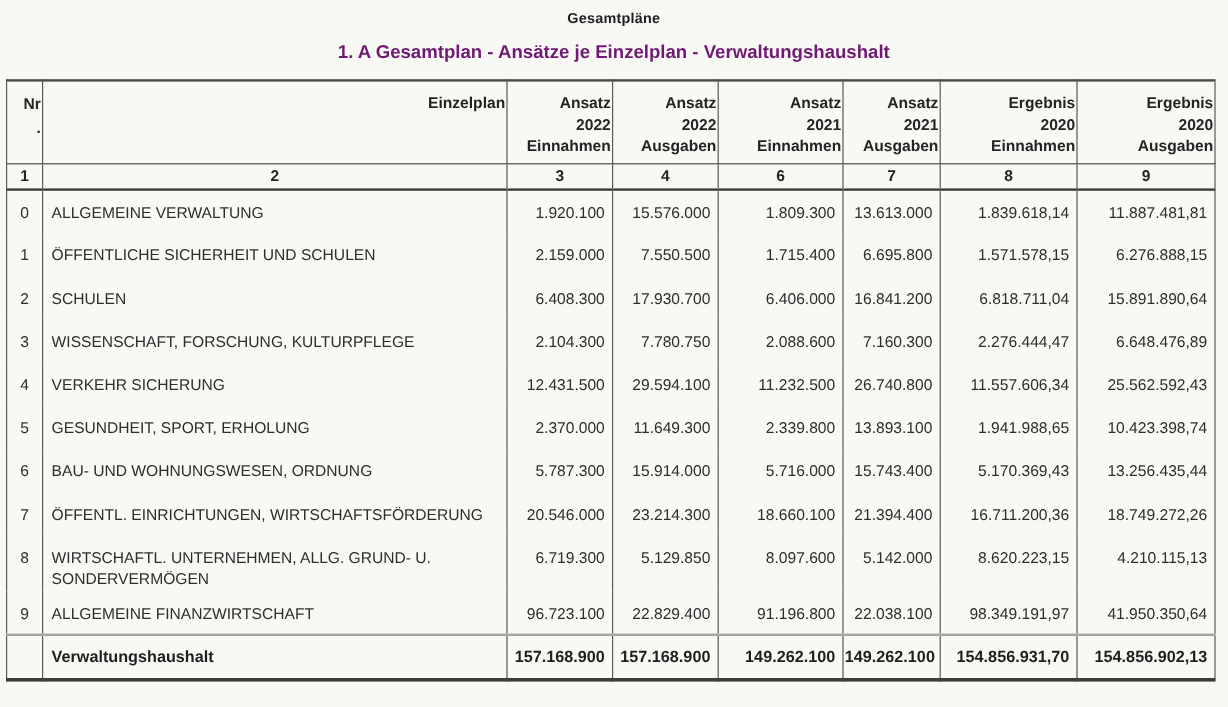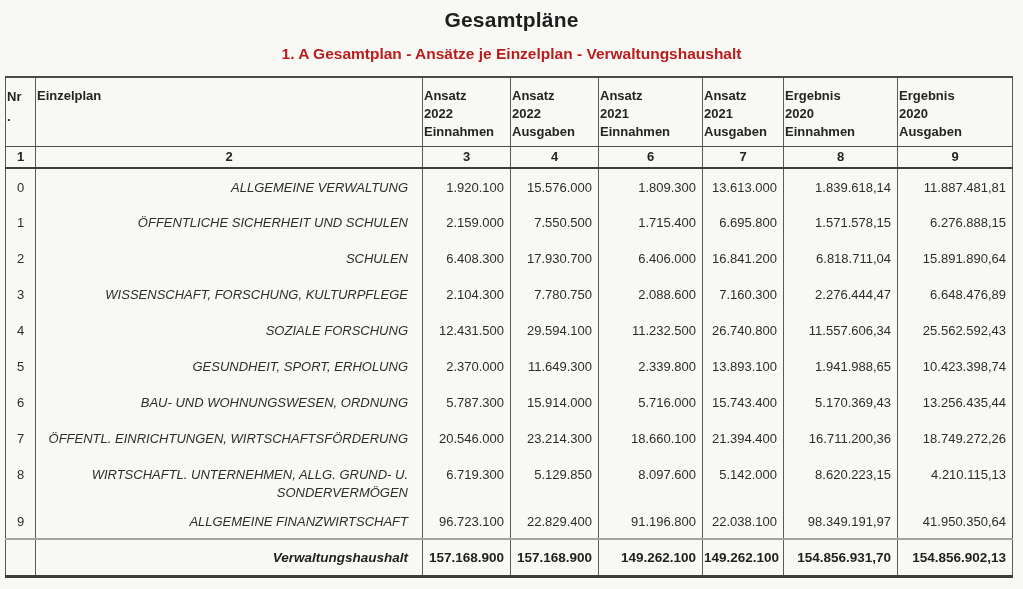--- a/index.html
+++ b/index.html
@@ -7,31 +7,31 @@
     width: 1023px; height: 589px;
     background: #f8f8f5;
     font-family: "Liberation Sans", "DejaVu Sans", sans-serif;
     color: #2d2d2d;
     overflow: hidden;
   }
   .page { width: 1023px; height: 589px; position: relative; }
   .title {
     margin: 8px 0 0 0;
     text-align: center;
-    font-size: 21px;
+    font-size: 12px;
     font-weight: bold;
     color: #1e1e1e;
     letter-spacing: 0.2px;
   }
   .subtitle {
     margin: 13px 0 0 0;
     text-align: center;
     font-size: 15.5px;
     font-weight: bold;
-    color: #b91c1c;
+    color: #701a75;
   }
   table.budget {
     border-collapse: collapse;
     table-layout: fixed;
     width: 1007px;
     margin: 13px 0 0 5px;
     border-top: 2px solid #4a4a4a;
     border-bottom: 3px solid #3c3c3c;
     border-left: 1px solid #5a5a5a;
     border-right: 1px solid #6a6a6a;
@@ -46,21 +46,21 @@
   
   tr.hrow th {
     vertical-align: top;
     padding-top: 9px;
     height: 69px;
     font-weight: bold;
     font-size: 13px;
     line-height: 18px;
     color: #242424;
     border-bottom: 1px solid #4e4e4e;
-    text-align: left;
+    text-align: right;
   }
   tr.hrow th.nr { line-height: 20px; }
   
   tr.numrow th {
     height: 22px;
     font-weight: bold;
     font-size: 13px;
     text-align: center;
     vertical-align: middle;
     border-bottom: 2px solid #3c3c3c;
@@ -69,21 +69,21 @@
   }
   
   tr.drow td {
     height: 36px;
     vertical-align: top;
     padding-top: 10px;
     line-height: 18px;
     color: #2d2d2d;
   }
   td.c-nr  { text-align: center; }
-  td.c-bez { text-align: right; padding-left: 7px; padding-right: 14px; font-style: italic; }
+  td.c-bez { text-align: left; padding-left: 7px; padding-right: 14px; }
   td.c-val { text-align: right; padding-right: 6px; white-space: nowrap; }
   
   tr.trow td {
     border-top: 2px solid #a3a3a3;
     height: 37px;
     font-weight: bold;
     vertical-align: middle;
     font-size: 13.5px;
     color: #1f1f1f;
   }
@@ -196,21 +196,21 @@
         <td class="c-bez">WISSENSCHAFT, FORSCHUNG, KULTURPFLEGE</td>
         <td class="c-val">2.104.300</td>
         <td class="c-val">7.780.750</td>
         <td class="c-val">2.088.600</td>
         <td class="c-val">7.160.300</td>
         <td class="c-val">2.276.444,47</td>
         <td class="c-val">6.648.476,89</td>
       </tr>
       <tr class="drow">
         <td class="c-nr">4</td>
-        <td class="c-bez">SOZIALE FORSCHUNG</td>
+        <td class="c-bez">VERKEHR SICHERUNG</td>
         <td class="c-val">12.431.500</td>
         <td class="c-val">29.594.100</td>
         <td class="c-val">11.232.500</td>
         <td class="c-val">26.740.800</td>
         <td class="c-val">11.557.606,34</td>
         <td class="c-val">25.562.592,43</td>
       </tr>
       <tr class="drow">
         <td class="c-nr">5</td>
         <td class="c-bez">GESUNDHEIT, SPORT, ERHOLUNG</td>

